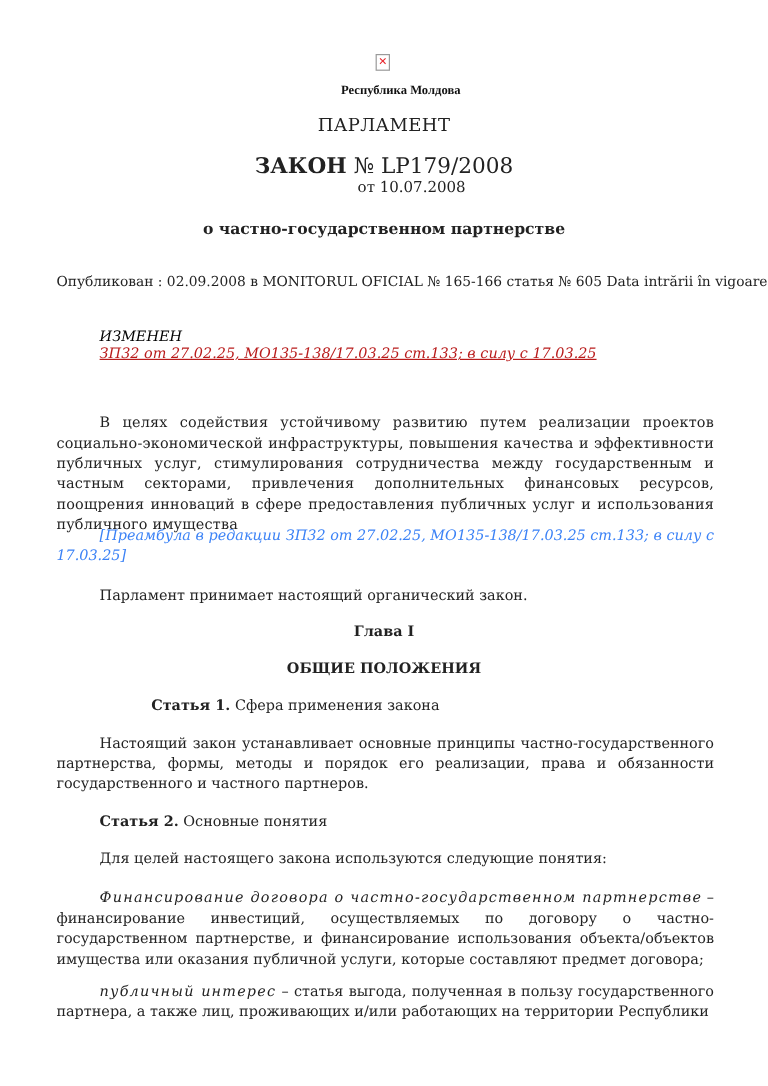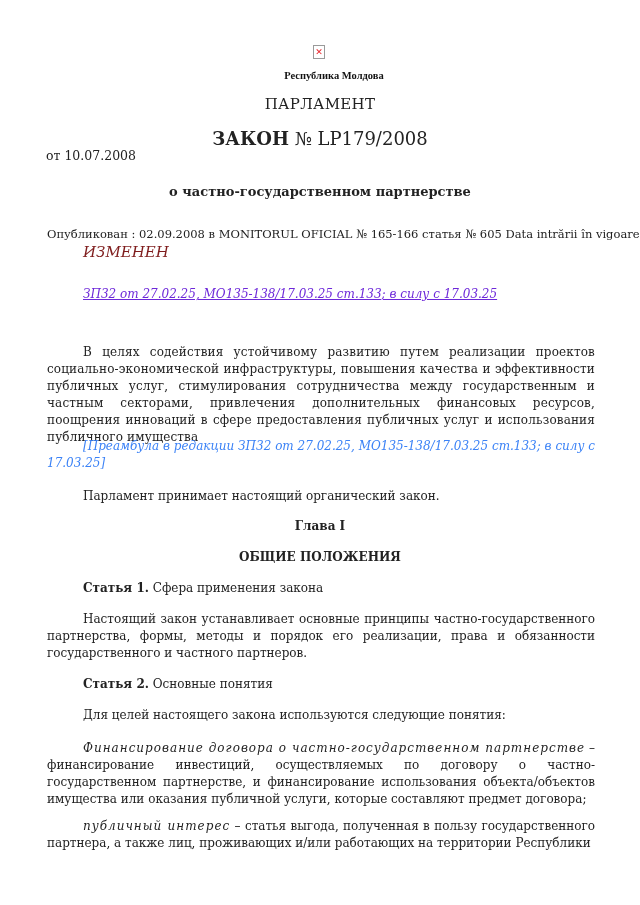--- a/index.html
+++ b/index.html
@@ -30,58 +30,58 @@
     text-align: center; font-size: 15px; line-height: 20px;
     font-family: "DejaVu Serif", serif; letter-spacing: 0.3px;
   }
   .law-line {
     position: absolute; left: 0; right: 0; top: 130px;
     text-align: center; font-size: 18px;
   }
   .law-line b { font-weight: bold; }
   .date-line {
     position: absolute; left: 0; right: 0; top: 147px;
-    font-size: 12.5px; padding-left: 46px;
+    text-align: center; font-size: 12.5px; padding-left: 46px;
   }
   .title {
     position: absolute; left: 0; right: 0; top: 183px;
     text-align: center; font-weight: bold; font-size: 13px;
   }
   .published {
     position: absolute; left: 47px; top: 226px; width: 560px;
     font-size: 11.5px; white-space: nowrap;
   }
   .modified {
-    position: absolute; left: 83px; top: 244px;
-    color: #7f1d1d; font-style: italic; font-size: 15px;
+    position: absolute; left: 83px; top: 272px;
+    color: #000000; font-style: italic; font-size: 12px;
   }
   .mod-link {
     position: absolute; left: 83px; top: 286px;
-    color: #6d28d9; font-style: italic; text-decoration: underline; font-size: 12px;
+    color: #b91c1c; font-style: italic; text-decoration: underline; font-size: 12px;
   }
   .para {
     position: absolute; left: 47px; width: 548px;
     text-align: justify; text-indent: 36px; font-size: 12px; line-height: 17px;
   }
   .p-preamble { top: 344px; letter-spacing: 0.15px; }
   .p-preamble-note {
     top: 438px; color: #3b82f6; font-style: italic;
   }
   .p-adopt { top: 488px; }
   .chapter {
     position: absolute; left: 0; right: 0; text-align: center;
     font-weight: bold; font-size: 12px;
   }
   .ch-num { top: 518px; }
   .ch-title { top: 549px; }
   .article {
     position: absolute; left: 83px; font-size: 12px;
   }
   .article b { font-weight: bold; }
-  .art1 { top: 580px; }
+  .art1 { top: 580px; margin-left: 43px; }
   .p-art1 { top: 611px; }
   .art2 { top: 676px; }
   .p-art2-intro { top: 707px; }
   .p-def1 { top: 740px; }
   .p-def2 { top: 818px; }
   .term { font-style: italic; letter-spacing: 1px; }
 </style>
 </head>
 <body>
 

